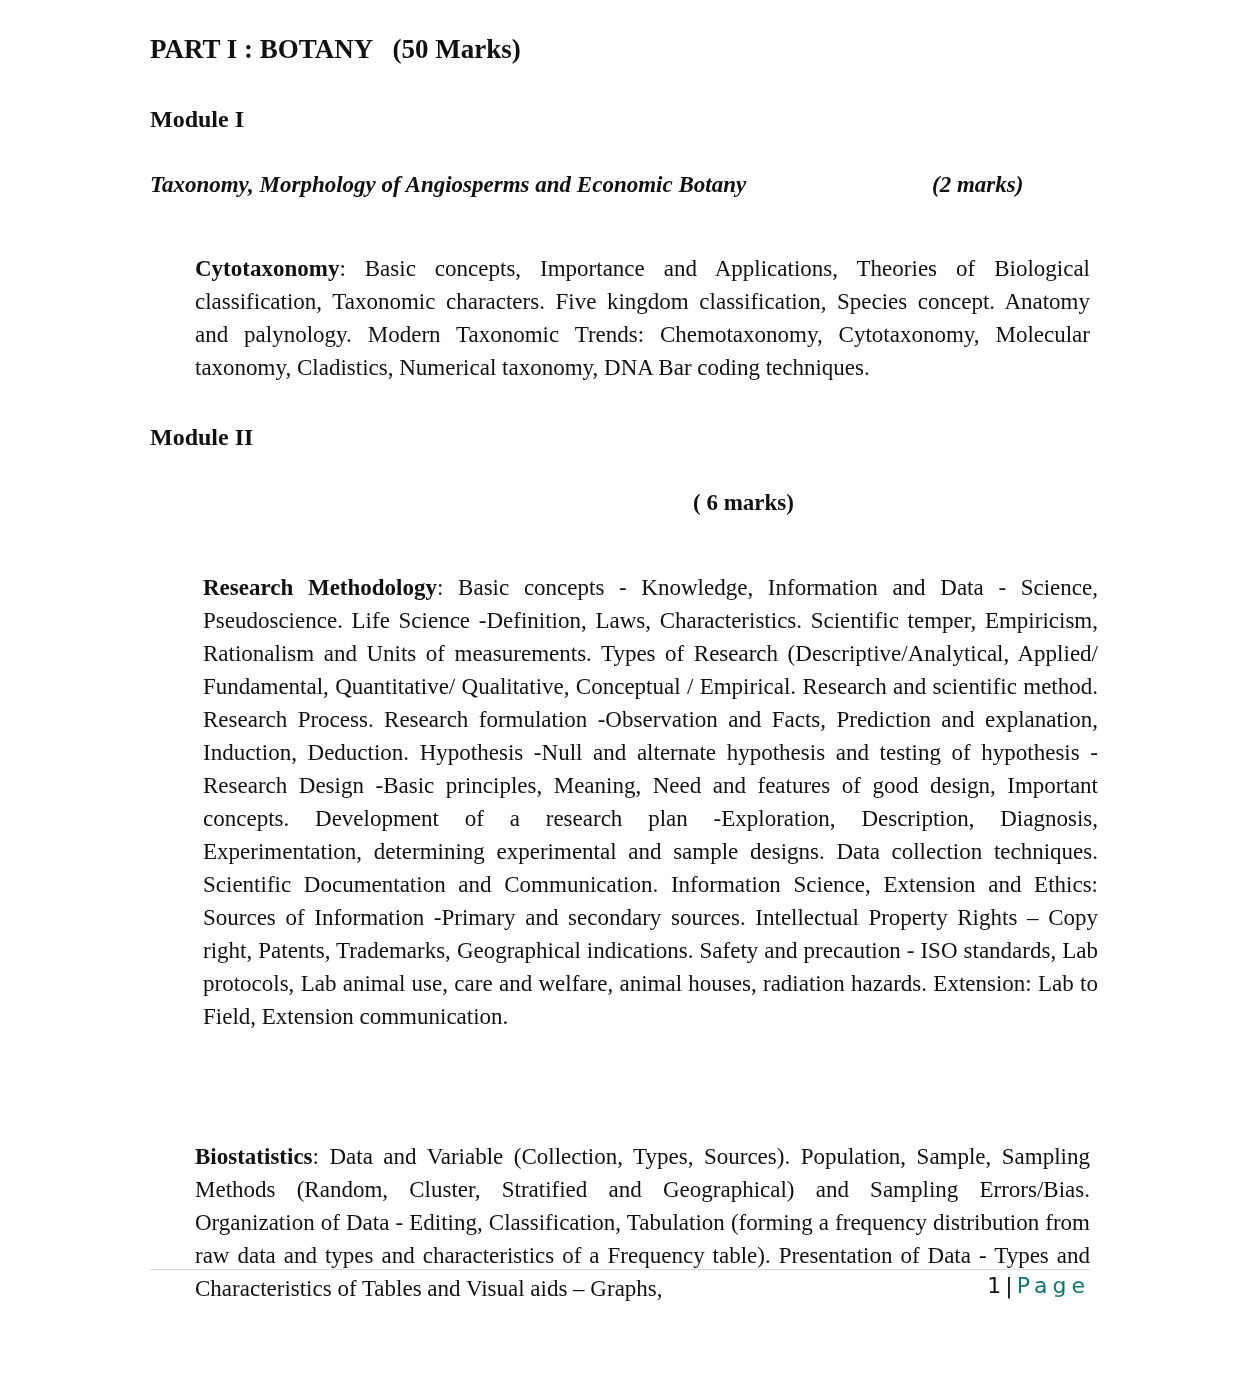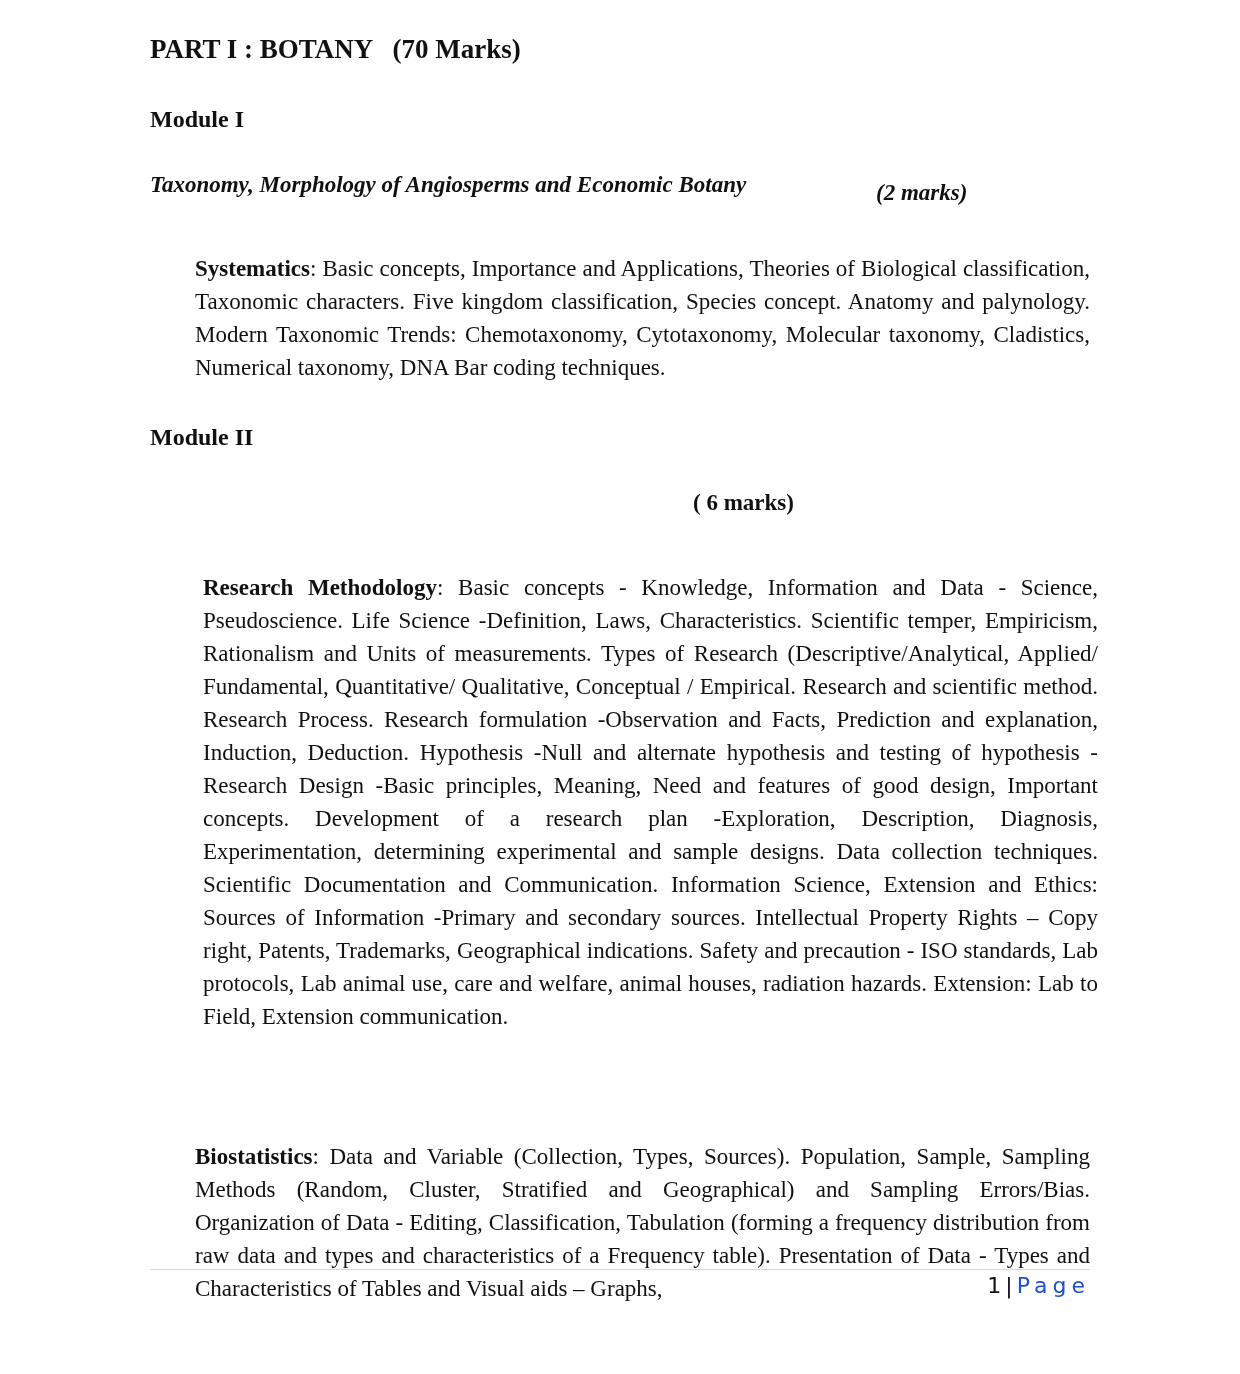--- a/index.html
+++ b/index.html
@@ -8,38 +8,38 @@
   .h-part { position: absolute; left: 150px; top: 34px; font-size: 27px; font-weight: bold; white-space: pre; }
   .h-module { position: absolute; left: 150px; font-size: 24px; font-weight: bold; }
   .h-topic { position: absolute; left: 150px; font-size: 23px; font-weight: bold; white-space: nowrap; width: 900px; }
   .h-topic .marks { position: absolute; top: 0; }
   .para { position: absolute; left: 195px; width: 895px; font-size: 23px; line-height: 33px; text-align: justify; text-align-last: left; }
   .para b { font-weight: bold; }
   .footer-line { position: absolute; left: 150px; top: 1269px; width: 940px; height: 1px; background: #d8d8d8; }
   .footer { position: absolute; right: 150px; top: 1273px; font-family: "DejaVu Sans", sans-serif; font-size: 22px; letter-spacing: 0; }
   .footer .num { color: #111; }
   .footer .sep { color: #111; margin: 0 4px; }
-  .footer .pg { color: #1d4ed8; letter-spacing: 5px; }
+  .footer .pg { color: #0f766e; letter-spacing: 5px; }
 </style>
 </head>
 <body>
 
 <div class="page">
 
-  <div class="h-part">PART I : BOTANY   (70 Marks)</div>
+  <div class="h-part">PART I : BOTANY   (50 Marks)</div>
 
   <div class="h-module" style="top:106px;">Module I</div>
 
   <div class="h-topic" style="top:172px;font-style:italic;">
     <span>Taxonomy, Morphology of Angiosperms and Economic Botany</span>
-    <span class="marks" style="left:726px;margin-top:8px;">(2 marks)</span>
+    <span class="marks" style="left:782px;">(2 marks)</span>
   </div>
 
   <div class="para" style="top:252px;">
-    <b>Systematics</b><span>: Basic concepts, Importance and Applications, Theories of Biological classification, Taxonomic characters. Five kingdom classification, Species concept. Anatomy and palynology. Modern Taxonomic Trends: Chemotaxonomy, Cytotaxonomy, Molecular taxonomy, Cladistics, Numerical taxonomy, DNA Bar coding techniques.</span>
+    <b>Cytotaxonomy</b><span>: Basic concepts, Importance and Applications, Theories of Biological classification, Taxonomic characters. Five kingdom classification, Species concept. Anatomy and palynology. Modern Taxonomic Trends: Chemotaxonomy, Cytotaxonomy, Molecular taxonomy, Cladistics, Numerical taxonomy, DNA Bar coding techniques.</span>
   </div>
 
   <div class="h-module" style="top:424px;">Module II</div>
 
   <div class="h-topic" style="top:490px;">
     <span class="marks" style="left:543px;">( 6 marks)</span>
   </div>
 
   <div class="para" style="top:571px;margin-left:8px;">
     <b>Research Methodology</b><span>: Basic concepts - Knowledge, Information and Data - Science, Pseudoscience. Life Science -Definition, Laws, Characteristics. Scientific temper, Empiricism, Rationalism and Units of measurements. Types of Research (Descriptive/Analytical, Applied/ Fundamental, Quantitative/ Qualitative, Conceptual / Empirical. Research and scientific method. Research Process. Research formulation -Observation and Facts, Prediction and explanation, Induction, Deduction. Hypothesis -Null and alternate hypothesis and testing of hypothesis - Research Design -Basic principles, Meaning, Need and features of good design, Important concepts. Development of a research plan -Exploration, Description, Diagnosis, Experimentation, determining experimental and sample designs. Data collection techniques. Scientific Documentation and Communication. Information Science, Extension and Ethics: Sources of Information -Primary and secondary sources. Intellectual Property Rights – Copy right, Patents, Trademarks, Geographical indications. Safety and precaution - ISO standards, Lab protocols, Lab animal use, care and welfare, animal houses, radiation hazards. Extension: Lab to Field, Extension communication.</span>

